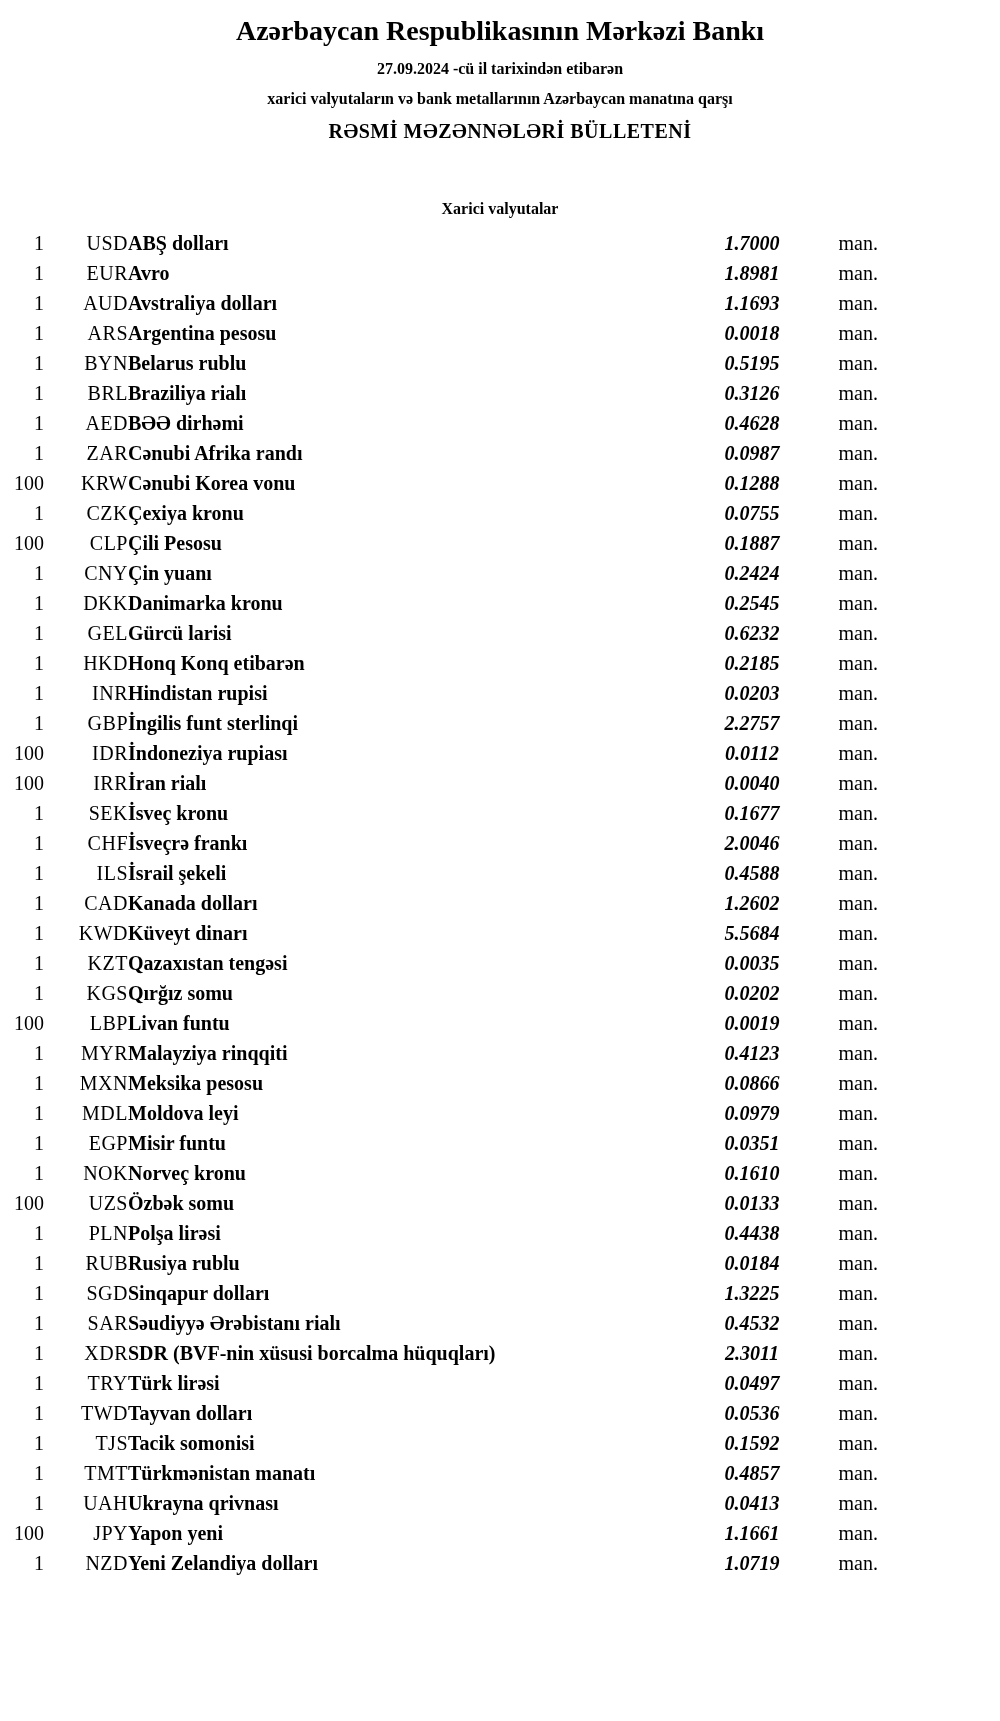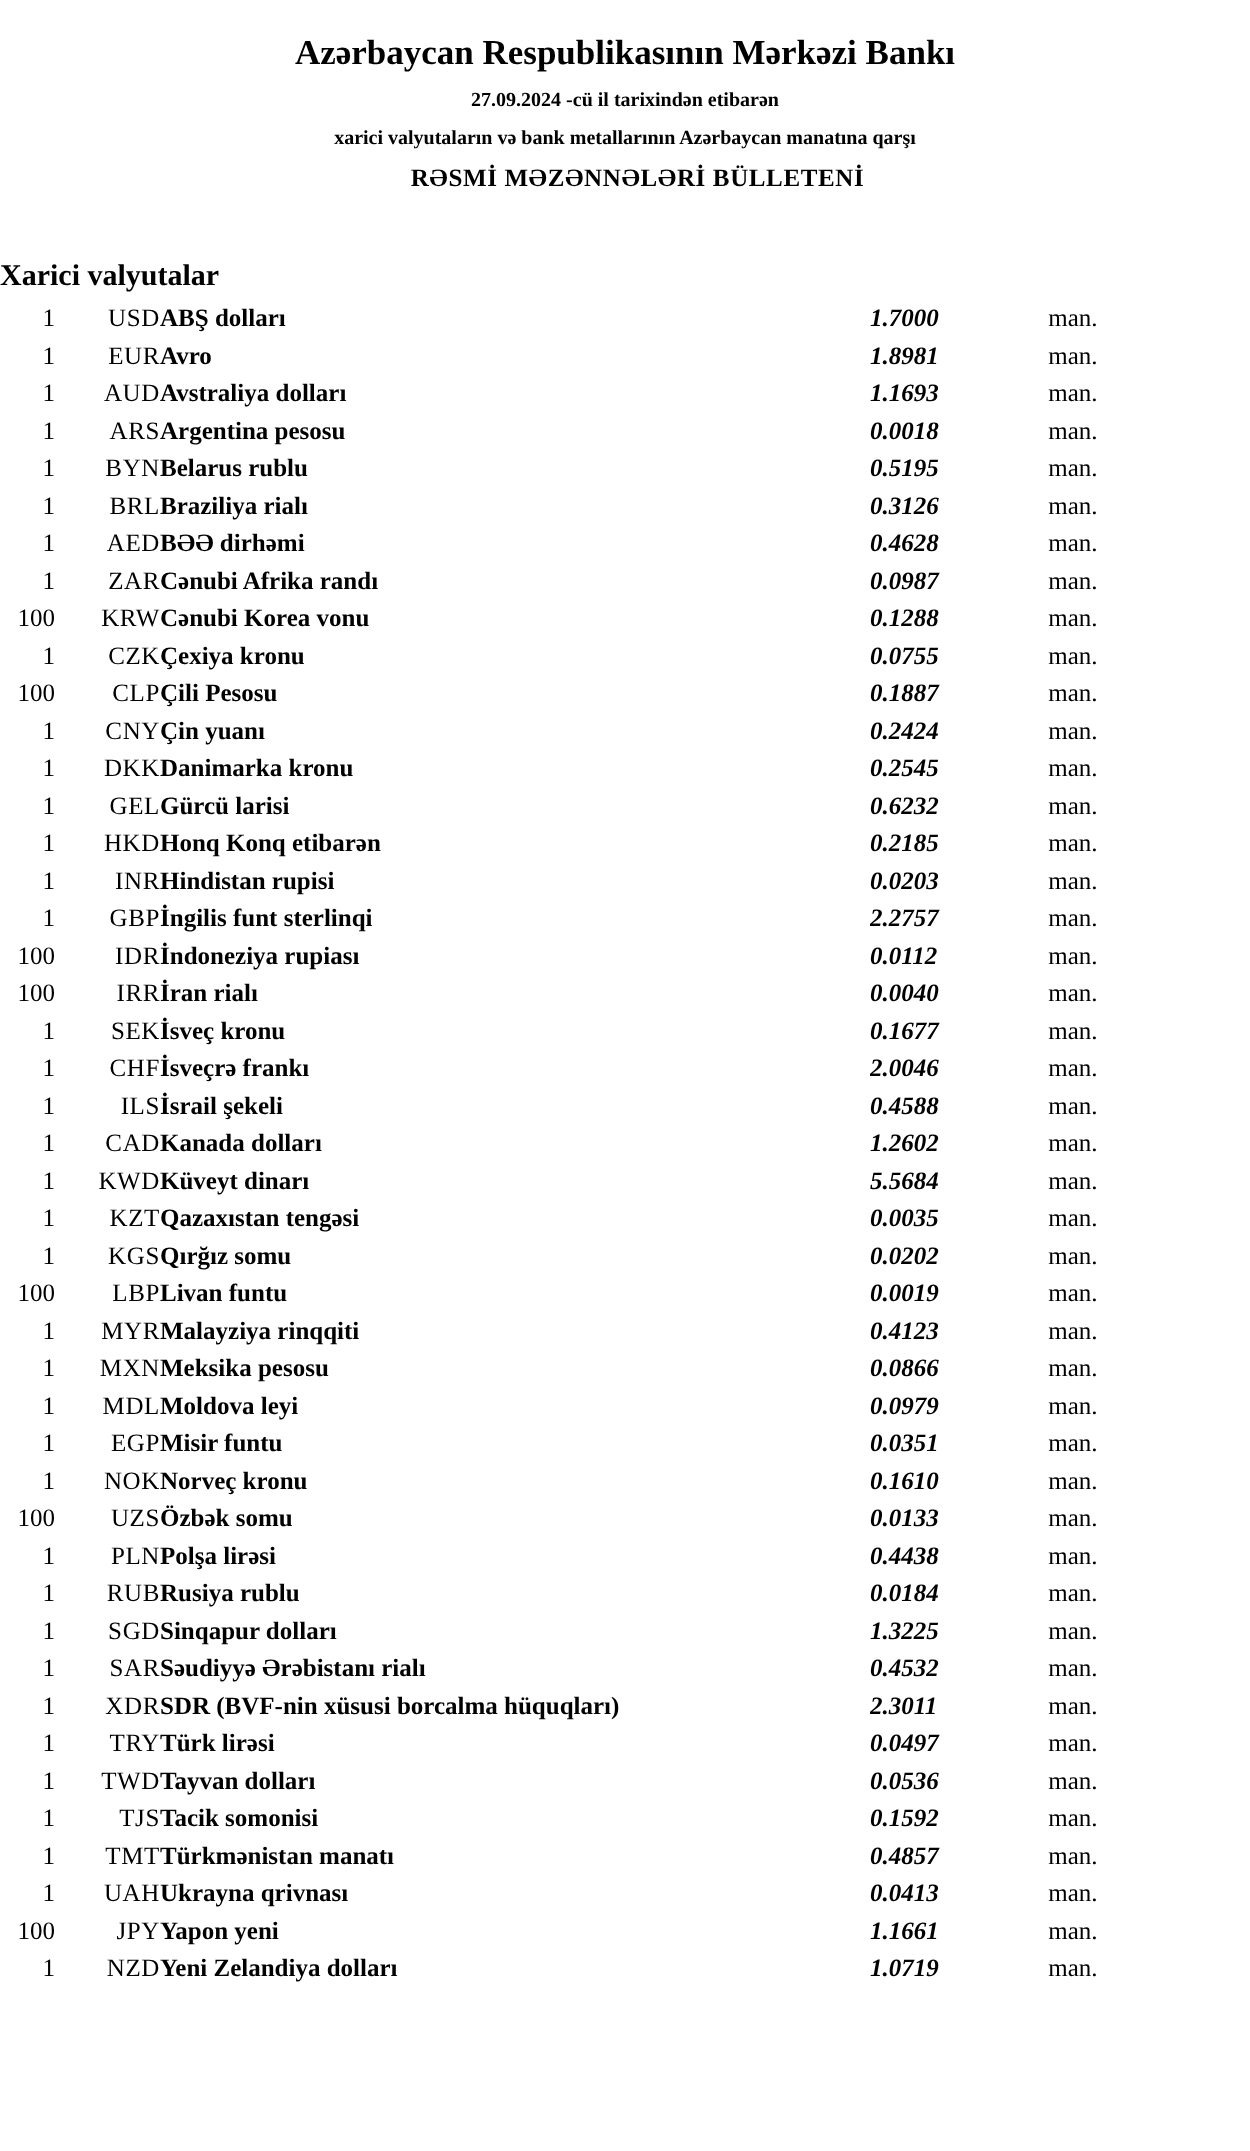--- a/index.html
+++ b/index.html
@@ -15,63 +15,63 @@
     overflow: hidden;
   }
   .page {
     padding: 14px 0 0 0;
   }
   .title {
     text-align: center;
     font-weight: bold;
     font-size: 28px;
     line-height: 34px;
-    margin: 12px 0 8px 0;
+    margin: 0 0 8px 0;
   }
   .head-line {
     text-align: center;
     font-weight: bold;
     font-size: 16px;
     line-height: 26px;
     margin: 4px 0;
   }
   .bulletin-line {
     text-align: center;
     font-weight: bold;
     font-size: 20px;
     line-height: 26px;
     letter-spacing: 0.5px;
     margin: 6px 0;
     padding-left: 20px;
   }
   .section-title {
-    text-align: left;
+    text-align: center;
     font-weight: bold;
-    font-size: 24px;
+    font-size: 16px;
     line-height: 26px;
     margin: 52px 0 6px 0;
   }
   table.rates {
     border-collapse: collapse;
     table-layout: fixed;
     width: 868px;
     margin-left: 10px;
   }
   table.rates td {
     font-size: 20px;
     line-height: 30px;
     padding: 0;
     vertical-align: baseline;
     white-space: nowrap;
     overflow: hidden;
   }
   td.qty  { width: 34px;  text-align: right; }
   td.code { width: 84px;  text-align: right; letter-spacing: 0.5px; }
   td.name { width: 568px; text-align: left; padding-left: 2px; font-weight: bold; }
-  td.rate { width: 112px; text-align: left; font-weight: bold; font-style: italic; }
+  td.rate { width: 112px; text-align: center; font-weight: bold; font-style: italic; }
   td.unit { width: 70px;  text-align: right; padding-right: 2px; }
 </style>
 </head>
 <body>
 
 <div class="page">
 
   <div class="title">Azərbaycan Respublikasının Mərkəzi Bankı</div>
 
   <div class="head-line">27.09.2024 -cü il tarixindən etibarən</div>

